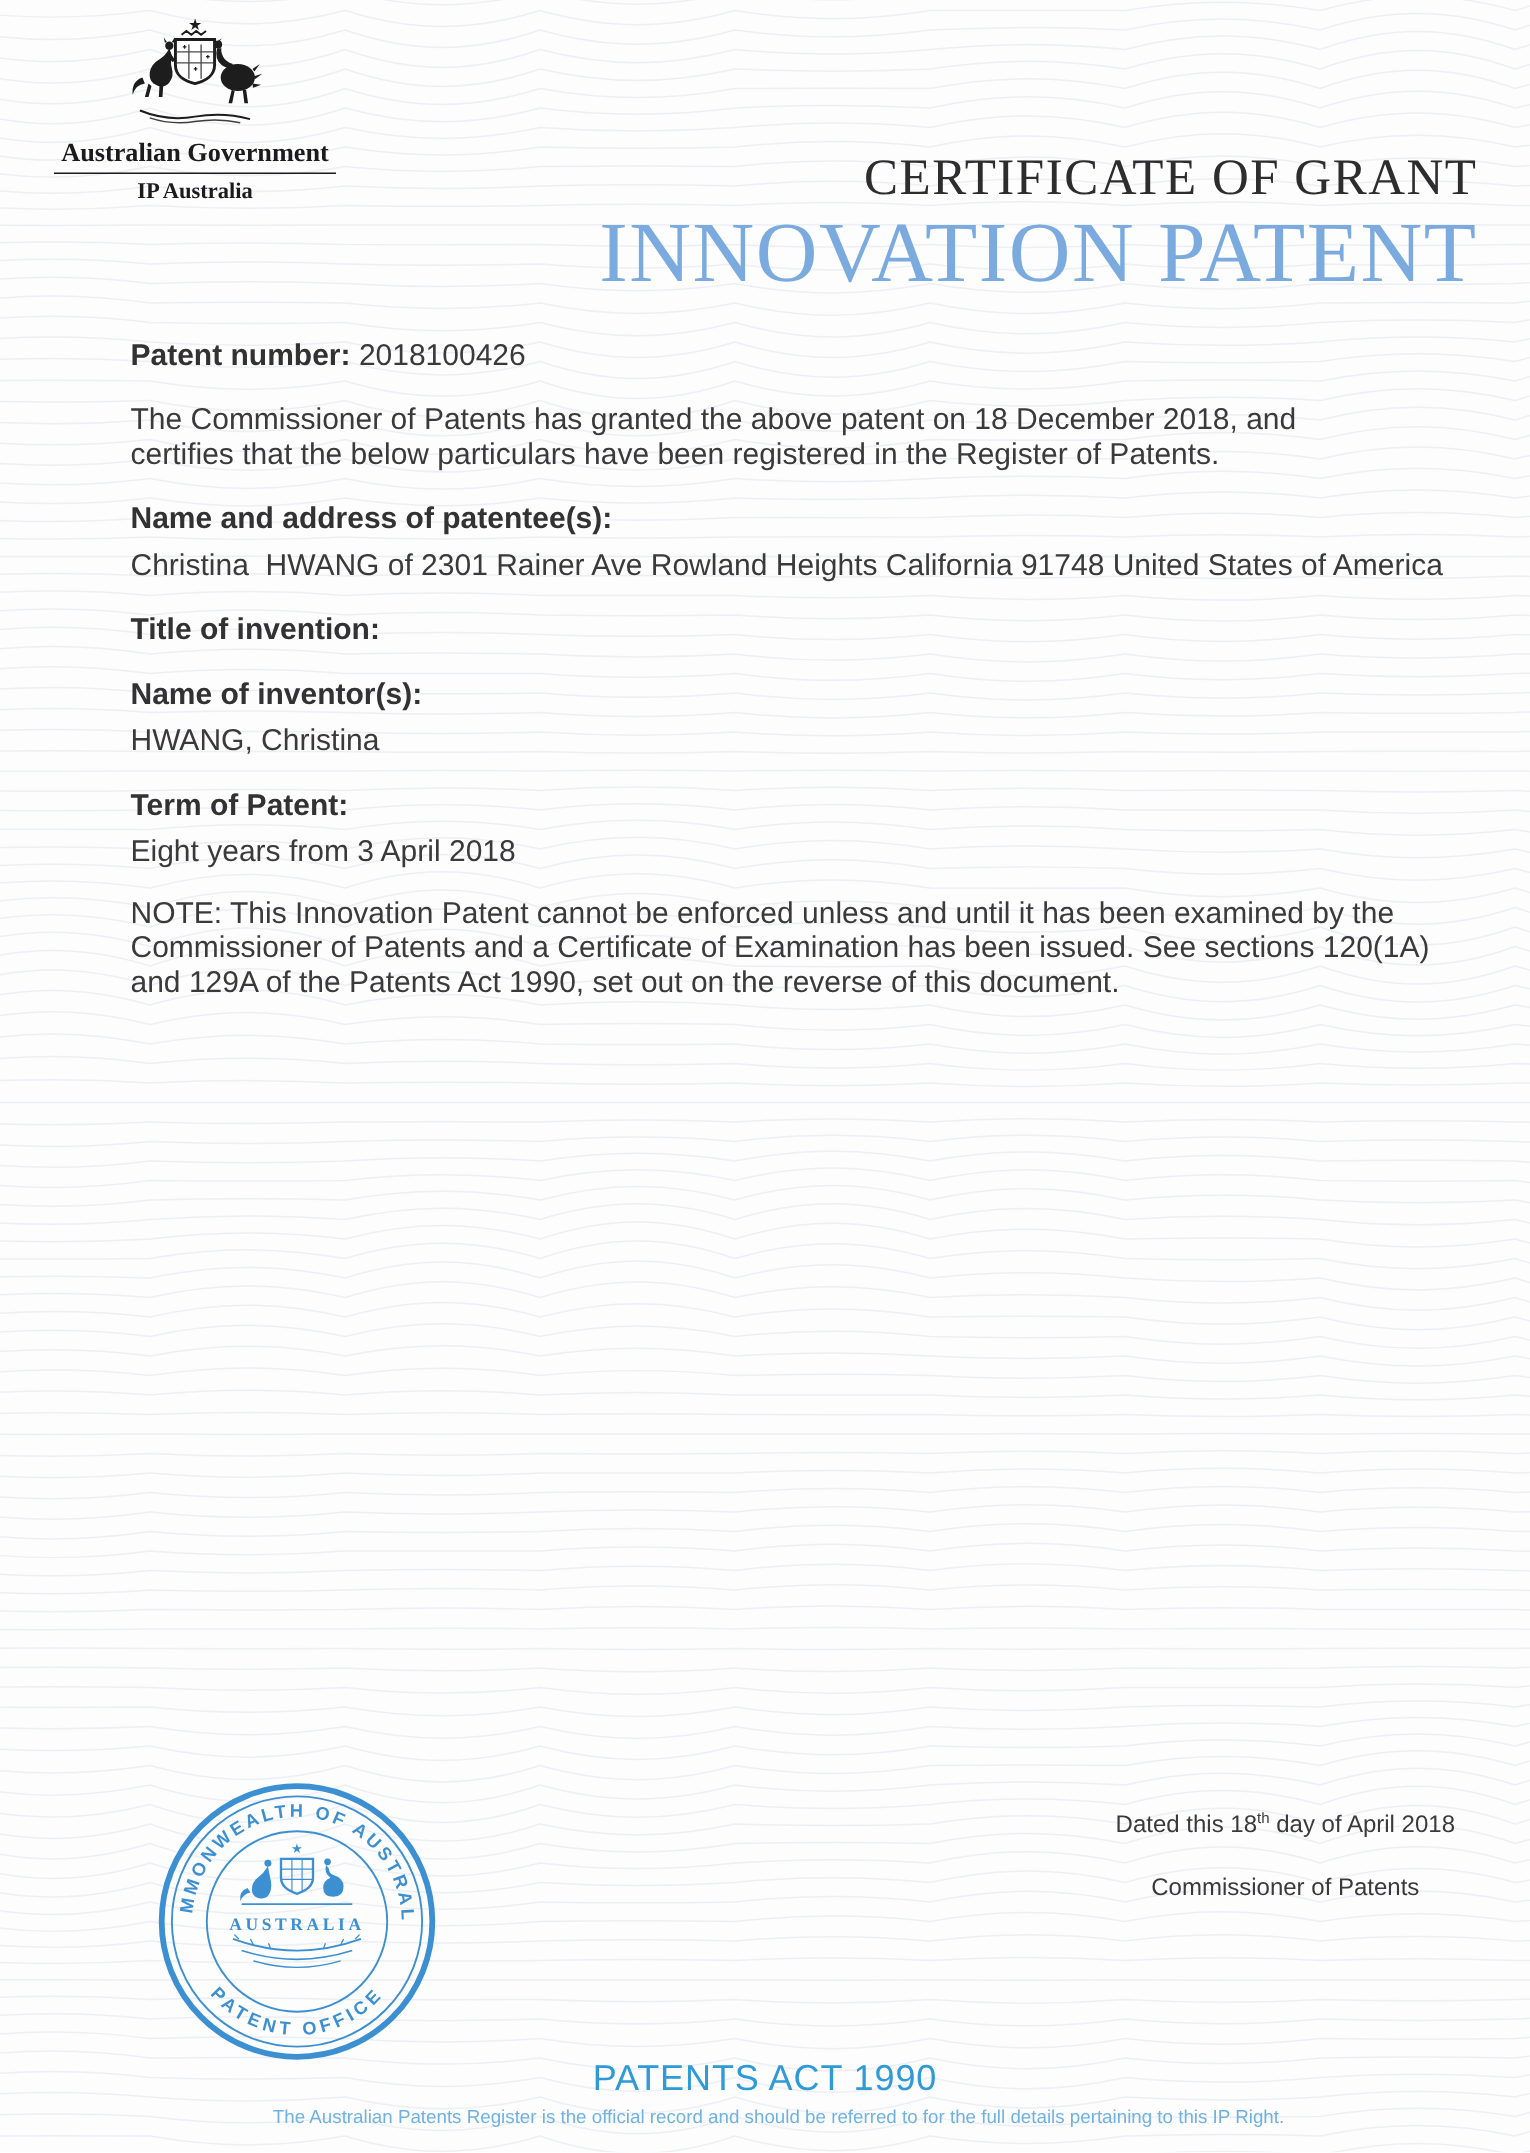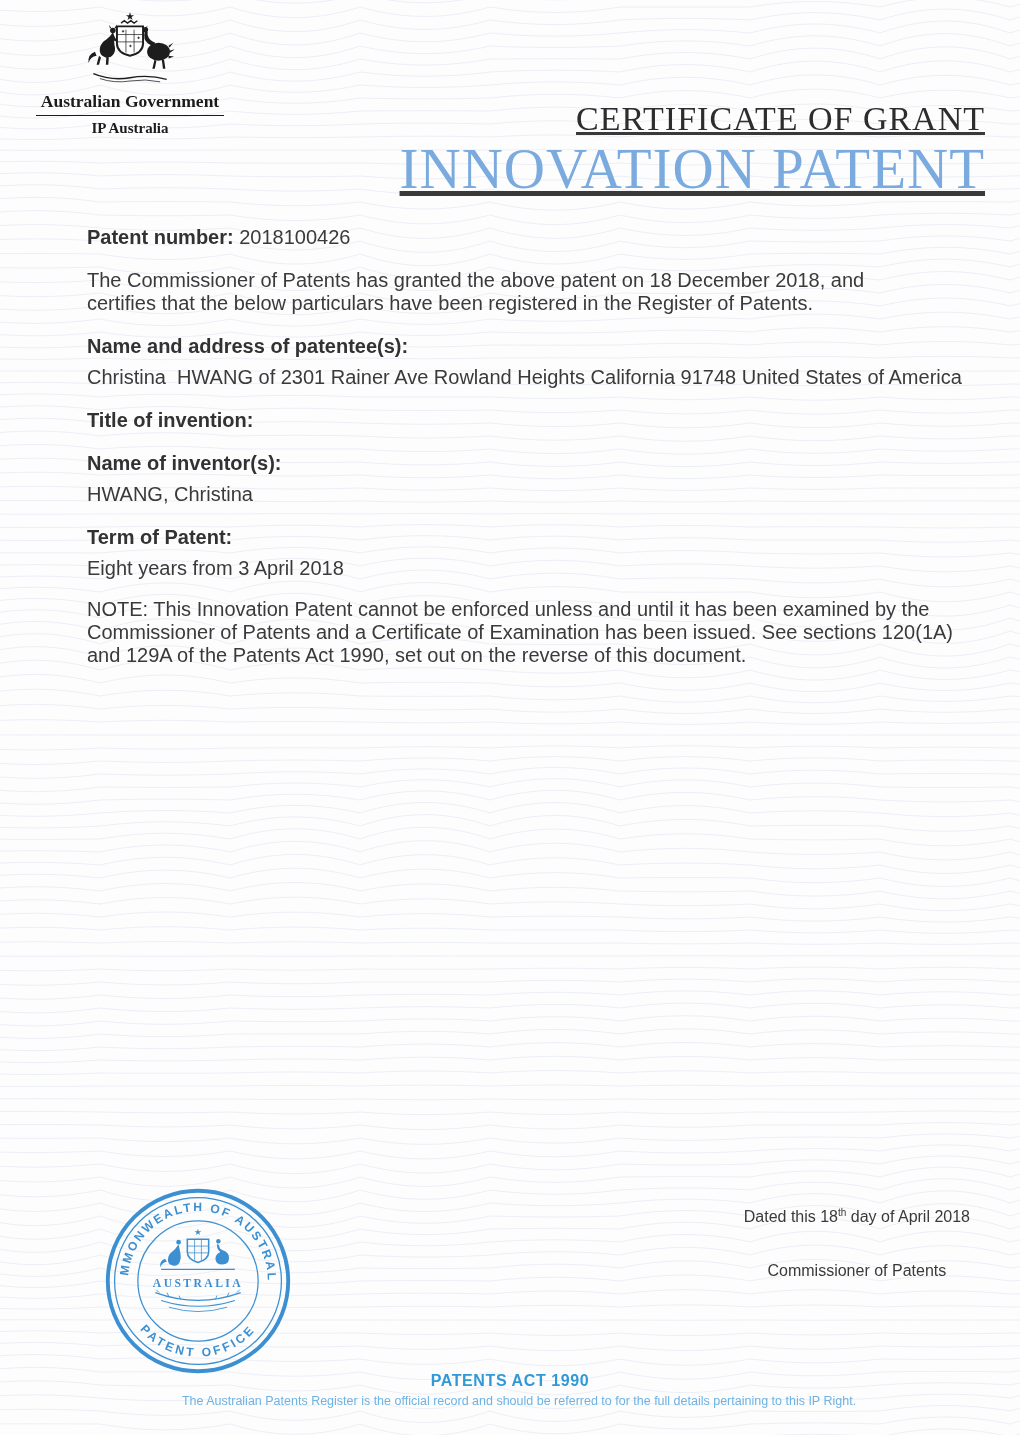--- a/index.html
+++ b/index.html
@@ -12,43 +12,43 @@
   .layer { position:absolute; z-index:1; }
 
   
   .gov-block { top:8px; left:34px; width:192px; text-align:center; }
   .arms-svg { width:106px; height:80px; display:block; margin:0 auto; }
   .gov-name { font-family:"Liberation Serif", serif; font-weight:bold; font-size:17.5px; color:#1b1b1b; white-space:nowrap; margin-top:3px; }
   .gov-rule { border:none; border-top:1.7px solid #1b1b1b; margin:3px 2px 4px 2px; }
   .gov-agency { font-family:"Liberation Serif", serif; font-weight:bold; font-size:15px; color:#1b1b1b; }
 
   
-  .title-block { top:100px; right:35px; text-align:right;text-decoration:underline; }
+  .title-block { top:100px; right:35px; text-align:right; }
   .title-line1 { font-family:"Liberation Serif", serif; font-size:34px; color:#2d2d2d; letter-spacing:1px; line-height:1.1; }
   .title-line2 { font-family:"Liberation Serif", serif; font-size:57px; color:#7babde; letter-spacing:1px; line-height:1.0; margin-top:3px; }
 
   
   .content { top:226px; left:87px; width:890px; font-size:20px; line-height:23px; }
   .label { font-weight:bold; color:#323232; }
   .p-grant { margin:20px 0 0 0; width:848px; }
   .sec-label { margin:20px 0 0 0; font-weight:bold; color:#323232; }
   .sec-value { margin:8px 0 0 0; white-space:pre-wrap; }
   .p-note { margin:18px 0 0 0; width:890px; }
 
   
   .seal-block { left:101px; top:1184px; width:194px; height:194px; }
 
   
   .dated-block { top:1207px; right:50px; text-align:center; font-size:16px; color:#3a3a3a; }
-  .signatory { margin-top:36px; }
+  .signatory { margin-top:24px; }
   .dated-line sup { font-size:10px; }
 
   
   .footer { top:1372px; left:0; width:1020px; text-align:center; }
-  .footer-act { color:#2f9ad6; font-weight:bold; font-size:16px; letter-spacing:0.6px; }
+  .footer-act { color:#2f9ad6; font-weight:normal; font-size:24px; letter-spacing:0.6px; }
   .footer-note { color:#6fb2e2; font-size:12.5px; margin-top:4px;margin-left:18px; }
 </style>
 </head>
 <body>
 
 <div class="page">
 
   <svg id="bg-waves" width="1020" height="1435">
       <path d="M -30 -45.0 c 45 -0.7 85 -0.7 130 0 c 45 2.2 85 2.2 130 0 c 45 4.5 85 4.5 130 0 c 45 5.4 85 5.4 130 0 c 45 4.9 85 4.9 130 0 c 45 2.9 85 2.9 130 0 c 45 0.1 85 0.1 130 0 c 45 -2.7 85 -2.7 130 0 c 45 -4.8 85 -4.8 130 0" fill="none" stroke="#eaecf4" stroke-width="1" opacity="0.85"></path>
       <path d="M -30 -32.0 c 45 0.1 85 0.1 130 0 c 45 4.2 85 4.2 130 0 c 45 7.1 85 7.1 130 0 c 45 8.0 85 8.0 130 0 c 45 6.5 85 6.5 130 0 c 45 3.2 85 3.2 130 0 c 45 -1.0 85 -1.0 130 0 c 45 -4.9 85 -4.9 130 0 c 45 -7.5 85 -7.5 130 0" fill="none" stroke="#eaecf4" stroke-width="1" opacity="0.85"></path>

